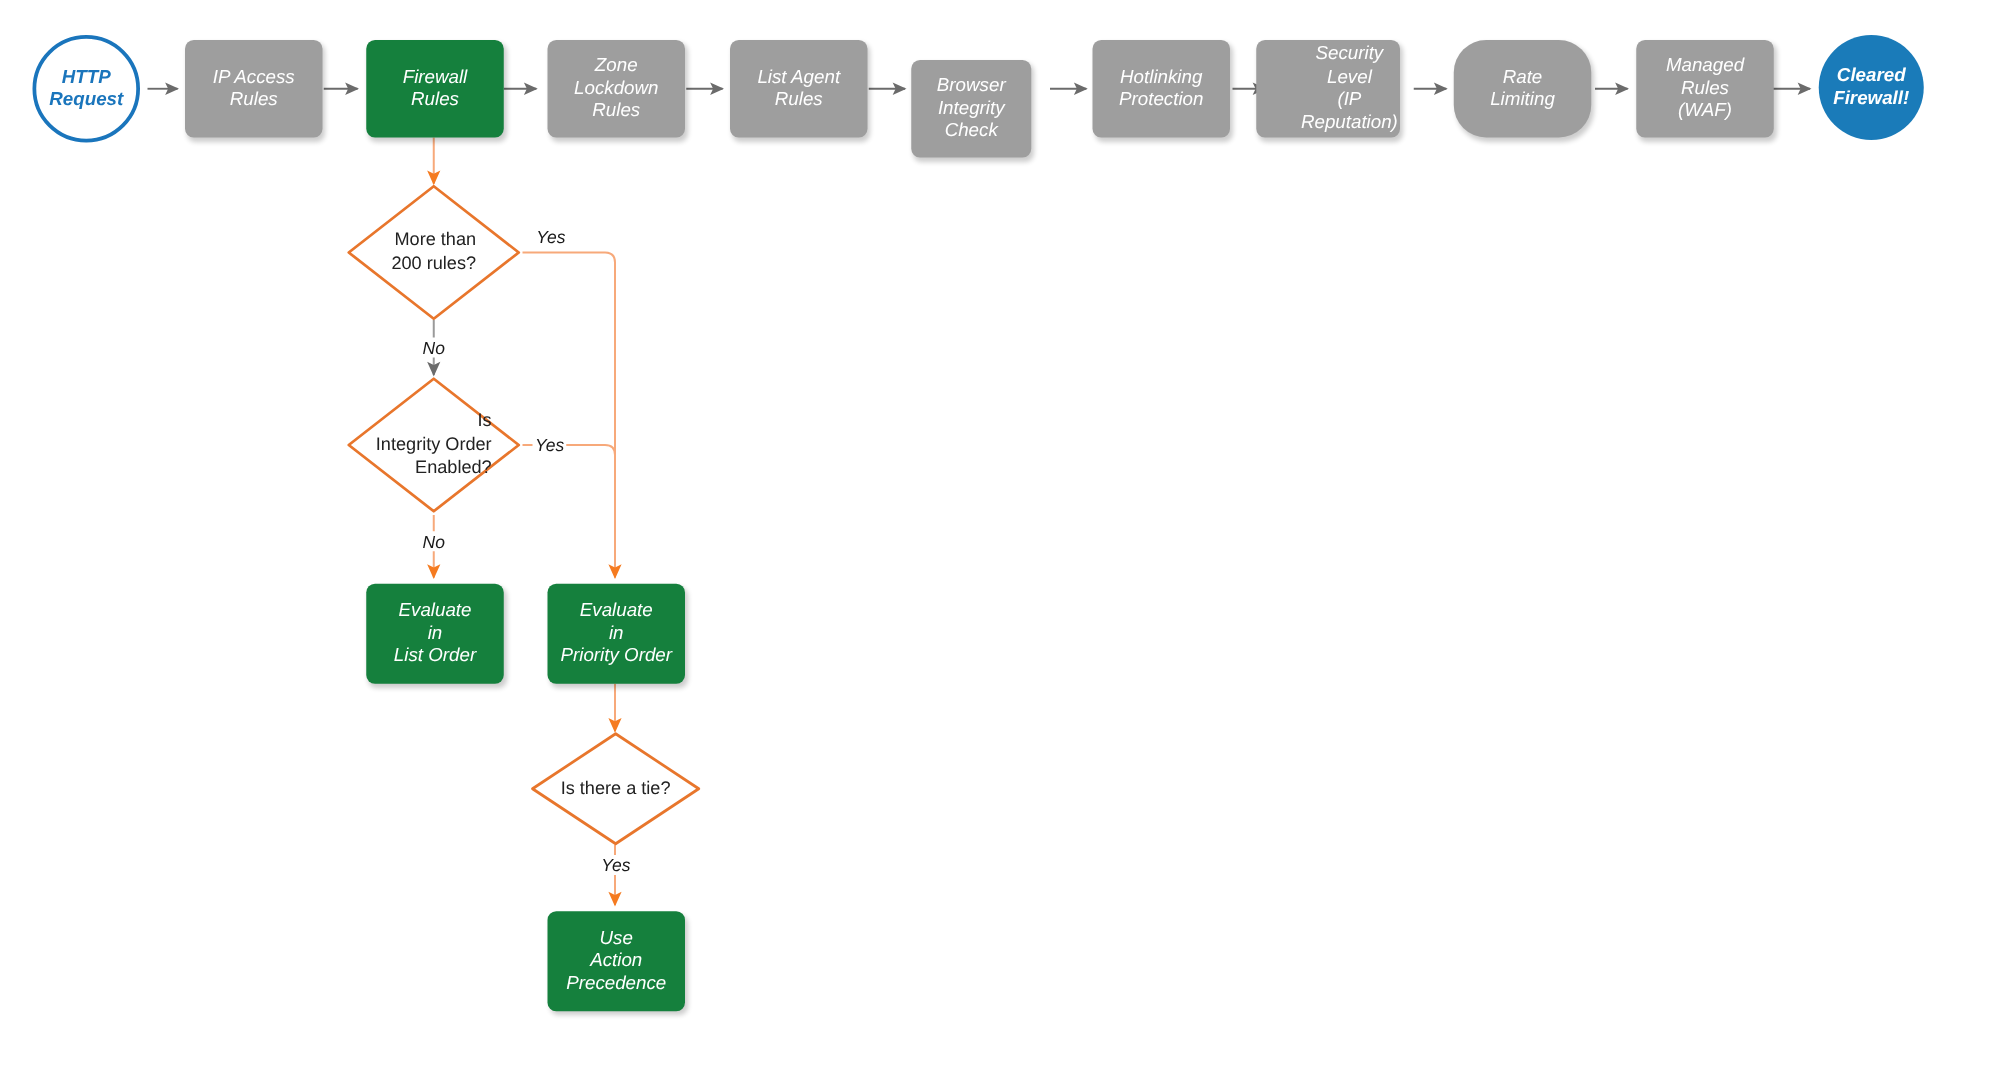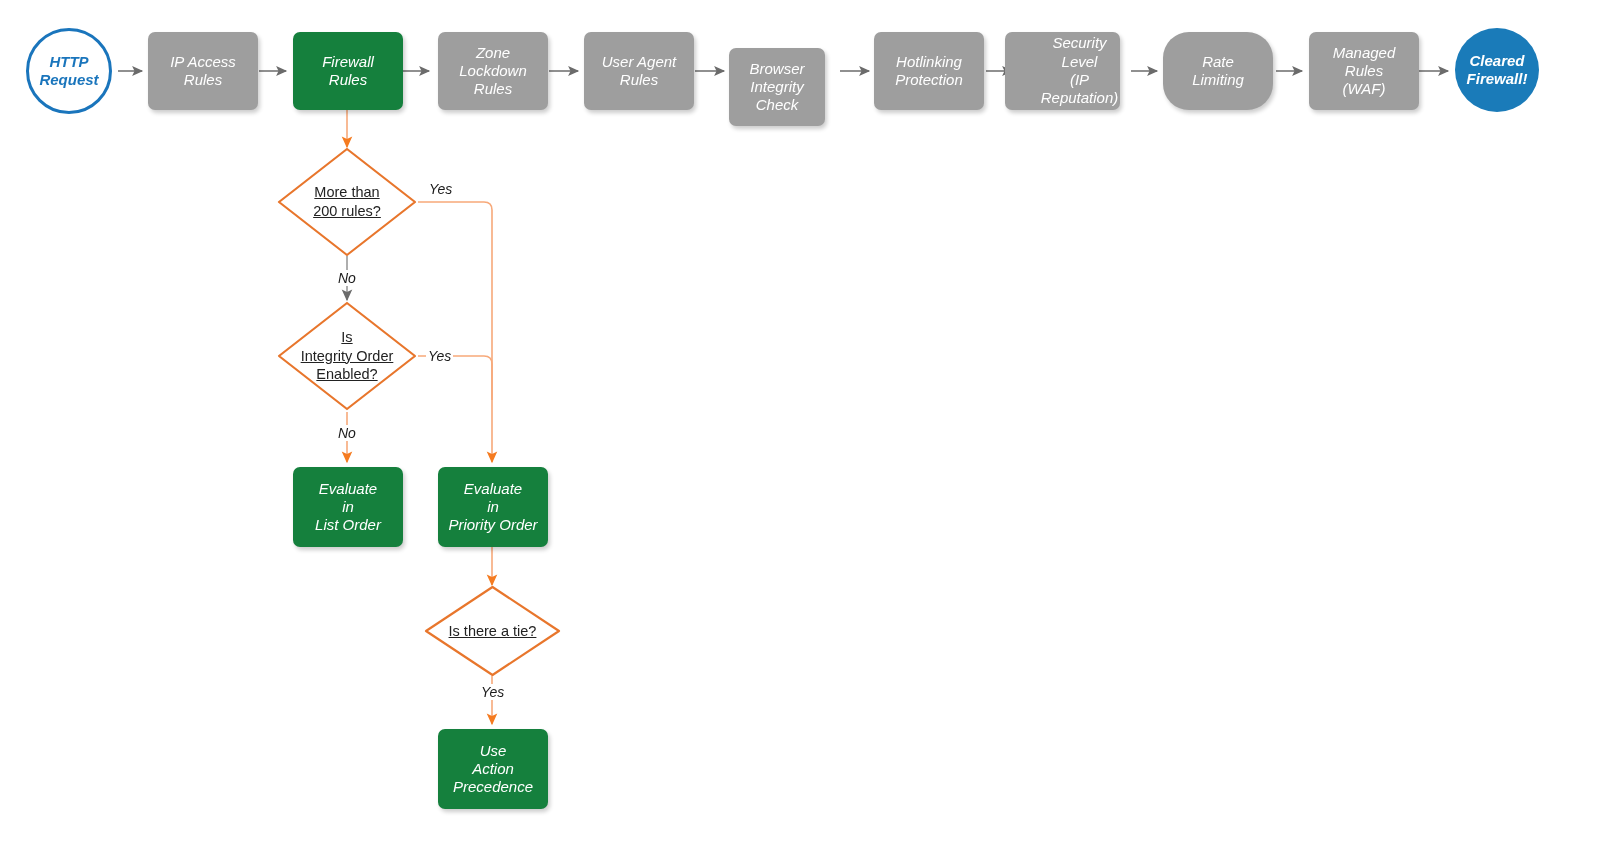--- a/index.html
+++ b/index.html
@@ -71,26 +71,25 @@
   
   .diamond-wrap { position: absolute; }
   .diamond-wrap svg { position: absolute; left: 0; top: 0; overflow: visible; }
   .diamond-label {
     position: absolute;
     left: 0; top: 0;
     width: 100%; height: 100%;
     display: flex;
     align-items: center;
     justify-content: center;
-    text-align: center;
+    text-align: right;
     font-size: 14.5px;
     color: #222222;
     line-height: 1.28;
     white-space: pre-line;
-    text-decoration: underline;
   }
 
   
   .edge-label {
     position: absolute;
     font-size: 14px;
     font-style: italic;
     color: #1a1a1a;
     white-space: nowrap;
     background: #ffffff;
@@ -149,21 +148,21 @@
   <div class="node box gray" style="left:148px; top:32px; width:110px; height:78px; white-space:pre-line;">IP Access
 Rules</div>
 
   <div class="node box orange" style="left:293px; top:32px; width:110px; height:78px; white-space:pre-line;">Firewall
 Rules</div>
 
   <div class="node box gray" style="left:438px; top:32px; width:110px; height:78px; white-space:pre-line;">Zone
 Lockdown
 Rules</div>
 
-  <div class="node box gray" style="left:584px; top:32px; width:110px; height:78px; white-space:pre-line;">User Agent
+  <div class="node box gray" style="left:584px; top:32px; width:110px; height:78px; white-space:pre-line;">List Agent
 Rules</div>
 
   <div class="node box gray" style="left:729px; top:48px; width:96px; height:78px; white-space:pre-line;">Browser
 Integrity
 Check</div>
 
   <div class="node box gray" style="left:874px; top:32px; width:110px; height:78px; white-space:pre-line;">Hotlinking
 Protection</div>
 
   <div class="node box gray" style="left:1005px; top:32px; width:115px; height:78px; white-space:pre-line;padding-left:40px;">Security

